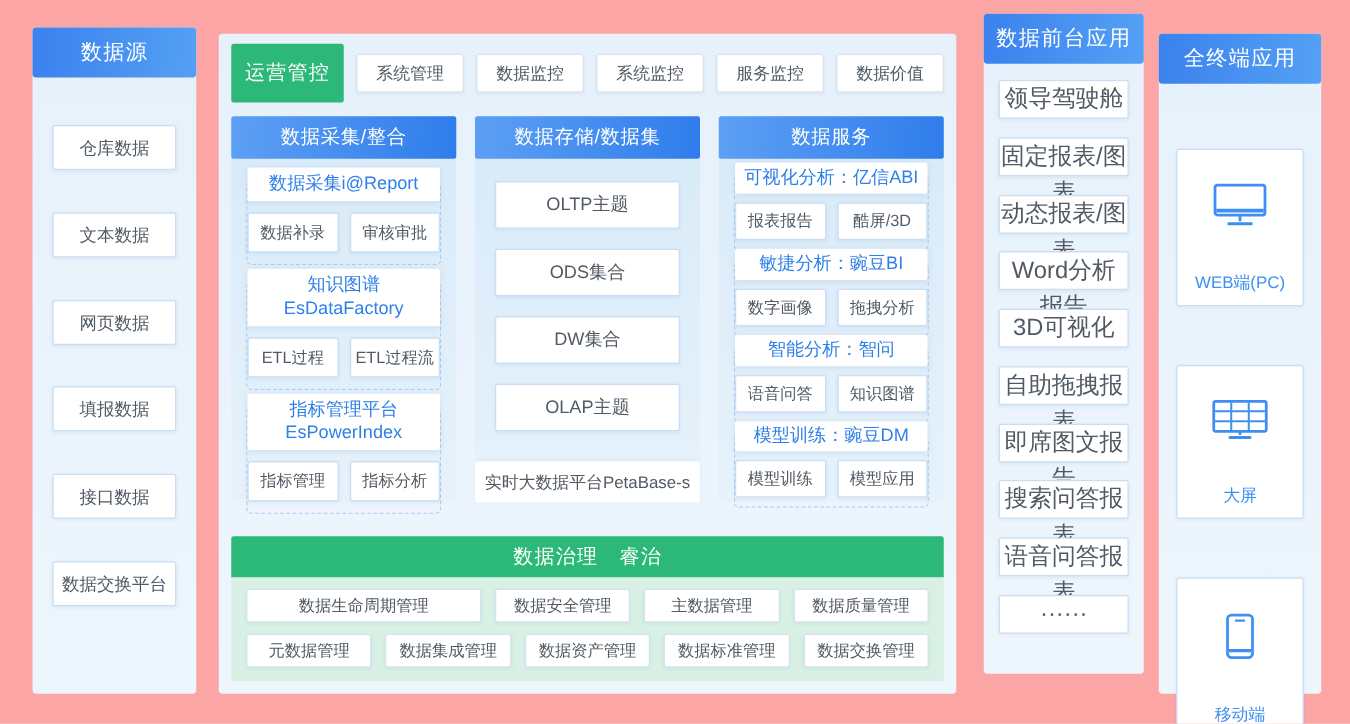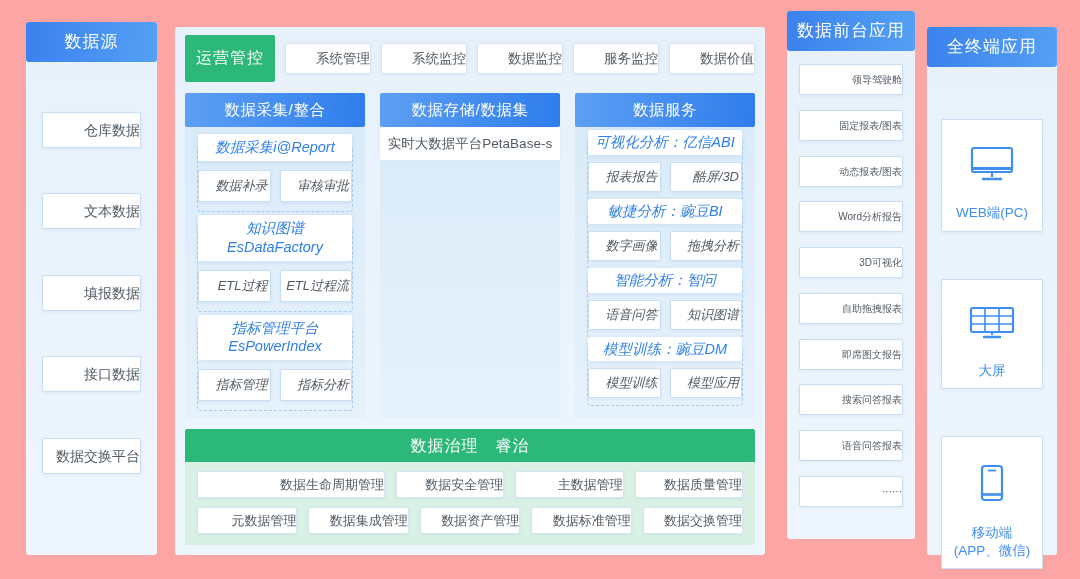--- a/index.html
+++ b/index.html
@@ -22,21 +22,21 @@
     background:linear-gradient(180deg,#e6f1fb 0%,#eef6fd 100%);
     display:flex;flex-direction:column;
   }
   .hdr{
     height:40px;line-height:40px;flex:0 0 40px;text-align:center;color:#fff;
     font-size:17px;letter-spacing:1px;border-radius:3px;
     background:linear-gradient(92deg,var(--header-blue-a),var(--header-blue-b));
   }
   .wbox{
     background:#fff;border:1px solid var(--box-border);border-radius:2px;
-    text-align:right;color:var(--text-dark);
+    text-align:center;color:var(--text-dark);
     box-shadow:0 1px 3px rgba(90,130,180,.10);
   }
   
   .sources{left:26px;top:22px;width:131px;height:533px;}
   .src-items{flex:1;display:flex;flex-direction:column;justify-content:space-evenly;padding:4px 16px 36px;}
   .src-item{height:36px;line-height:34px;font-size:14px;}
   
   .main{left:175px;top:27px;width:590px;height:528px;padding:8px 10px 10px;}
   .ops-row{display:flex;gap:10px;align-items:center;flex:0 0 47px;}
   .ops-btn{
@@ -48,86 +48,87 @@
   .col{
     flex:1;display:flex;flex-direction:column;border-radius:2px;
     background:linear-gradient(180deg,#d8eaf8 0%,#e6f2fb 100%);
   }
   .col-hdr{
     flex:0 0 34px;line-height:34px;text-align:center;color:#fff;font-size:15.5px;
     letter-spacing:.5px;border-radius:2px;
     background:linear-gradient(92deg,var(--col-header-blue-a),var(--col-header-blue-b));
   }
   .col-body{flex:1;display:flex;flex-direction:column;padding:4px 10px 9px;min-height:0;}
-  .group{border:1px dashed #a9cef2;border-radius:4px;margin:14px 2px 0;padding:0 4px 9px;font-style:italic;}
+  .group{border:1px dashed #a9cef2;border-radius:4px;margin:14px 2px 0;padding:0 4px 9px;}
   .group-title{
     background:#fff;margin:-12px -4px 9px;padding:4px 2px;border-radius:2px;
     color:var(--accent-blue);font-size:14.5px;text-align:center;line-height:1.3;
     white-space:pre-line;box-shadow:0 1px 5px rgba(70,110,170,.13);
   }
   .group-items{display:flex;gap:9px;margin:0 -4px;}
   .group-item{flex:1;padding:6px 2px;font-size:13px;}
   .col-svc .group{margin:10px 2px 0;padding-bottom:7px;}
   .col-svc .group-title{margin-bottom:7px;padding:3px 2px;}
   .col-svc .group-item{padding:5px 2px;}
   .store-items{flex:1;display:flex;flex-direction:column;justify-content:space-evenly;padding:2px 16px 8px;}
   .store-box{height:38px;line-height:36px;font-size:14.5px;}
   .col-footer{
     flex:0 0 33px;line-height:33px;background:#fff;text-align:center;
     font-size:13.5px;color:var(--text-dark);border-radius:2px;
     box-shadow:0 -1px 3px rgba(90,130,180,.08);
   }
   
-  .governance{margin-top:11px;flex:0 0 auto;}
+  .governance{margin-top:27px;flex:0 0 auto;}
   .gov-hdr{
     height:33px;line-height:33px;background:var(--green);color:#fff;text-align:center;
     font-size:16px;letter-spacing:1px;border-radius:2px 2px 0 0;
   }
   .gov-body{background:var(--green-light);padding:9px 12px 11px;border-radius:0 0 2px 2px;}
   .gov-row{display:flex;gap:11px;}
   .gov-row + .gov-row{margin-top:9px;}
   .gov-box{flex:1;height:27px;line-height:25px;font-size:13px;border-color:#d4e3ef;}
   .gov-box.wide{flex:1.75;}
   
   .front{left:787px;top:11px;width:128px;height:528px;}
   .front-items{flex:1;display:flex;flex-direction:column;justify-content:space-between;padding:13px 12px 32px;}
-  .front-item{height:31px;line-height:29px;font-size:10px;}
+  .front-item{height:31px;line-height:29px;font-size:19px;}
   
   .terminal{left:927px;top:27px;width:130px;height:528px;}
   .term-items{flex:1;display:flex;flex-direction:column;align-items:center;padding-top:52px;gap:47px;}
   .term-box{
     width:102px;min-height:82px;display:flex;flex-direction:column;align-items:center;
-    justify-content:center;gap:4px;padding:8px 2px;
+    justify-content:center;gap:17px;padding:8px 2px;
     color:var(--icon-blue);font-size:13.5px;line-height:1.35;text-align:center;white-space:pre-line;
   }
   .term-box svg{color:var(--icon-blue);display:block;}
 </style>
 </head>
 <body>
 
 <div class="stage">
 
   <aside class="panel sources">
     <div class="hdr">数据源</div>
     <div class="src-items">
       <div class="wbox src-item">仓库数据</div>
       <div class="wbox src-item">文本数据</div>
+      <div class="wbox src-item">网页数据</div>
       <div class="wbox src-item">填报数据</div>
       <div class="wbox src-item">接口数据</div>
       <div class="wbox src-item">数据交换平台</div>
     </div>
   </aside>
 
   <section class="panel main">
 
     <div class="ops-row">
       <div class="ops-btn">运营管控</div>
       <div class="wbox tab">系统管理</div>
+      <div class="wbox tab">数据监控</div>
       <div class="wbox tab">系统监控</div>
-      <div class="wbox tab">数据监控</div>
       <div class="wbox tab">服务监控</div>
       <div class="wbox tab">数据价值</div>
     </div>
 
     <div class="cols">
 
       <div class="col">
         <div class="col-hdr">数据采集/整合</div>
         <div class="col-body">
           <div class="group">
@@ -151,20 +152,26 @@
             <div class="group-items">
               <div class="wbox group-item">指标管理</div>
               <div class="wbox group-item">指标分析</div>
             </div>
           </div>
         </div>
       </div>
 
       <div class="col">
         <div class="col-hdr">数据存储/数据集</div>
+        <div class="store-items">
+          <div class="wbox store-box">OLTP主题</div>
+          <div class="wbox store-box">ODS集合</div>
+          <div class="wbox store-box">DW集合</div>
+          <div class="wbox store-box">OLAP主题</div>
+        </div>
         <div class="col-footer">实时大数据平台PetaBase-s</div>
       </div>
 
       <div class="col col-svc">
         <div class="col-hdr">数据服务</div>
         <div class="col-body">
           <div class="group">
             <div class="group-title">可视化分析：亿信ABI</div>
             <div class="group-items">
               <div class="wbox group-item">报表报告</div>

